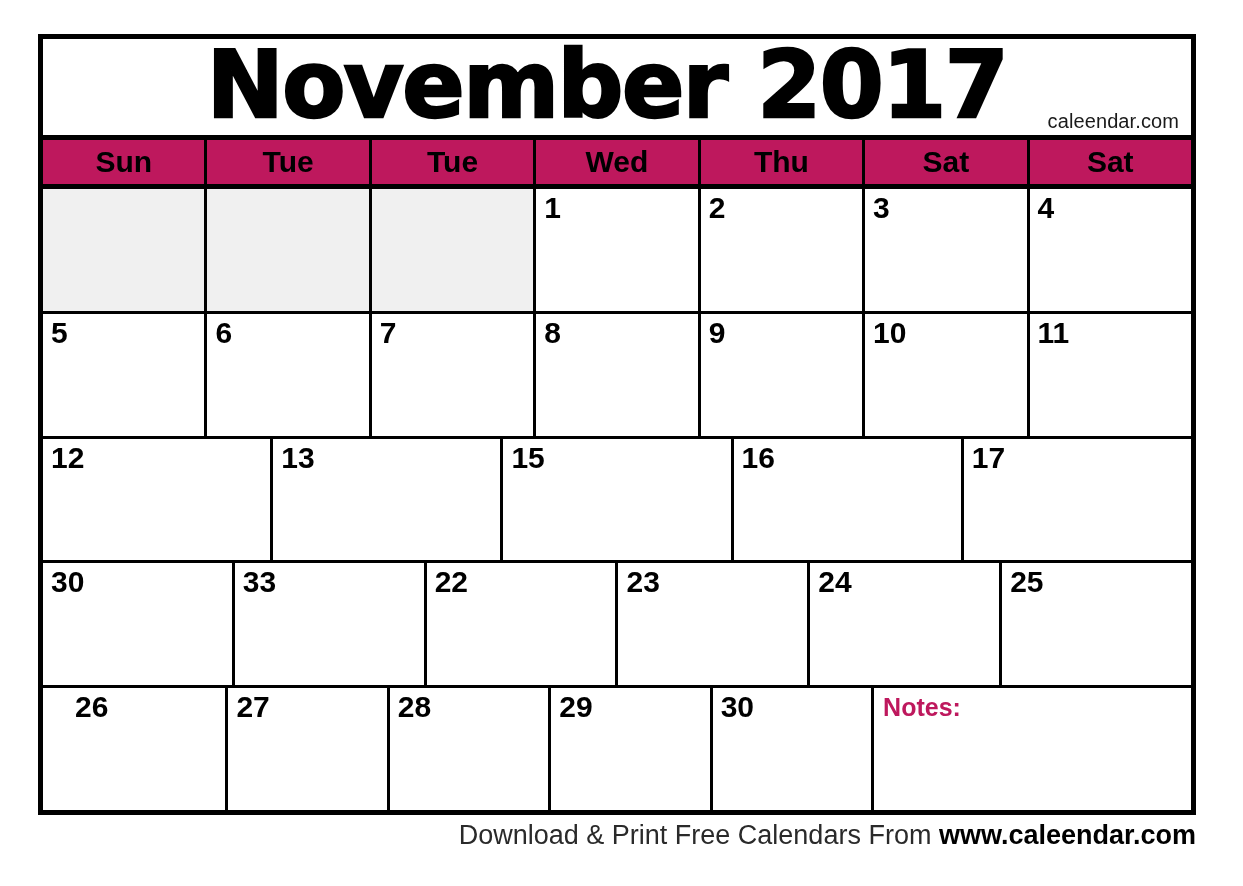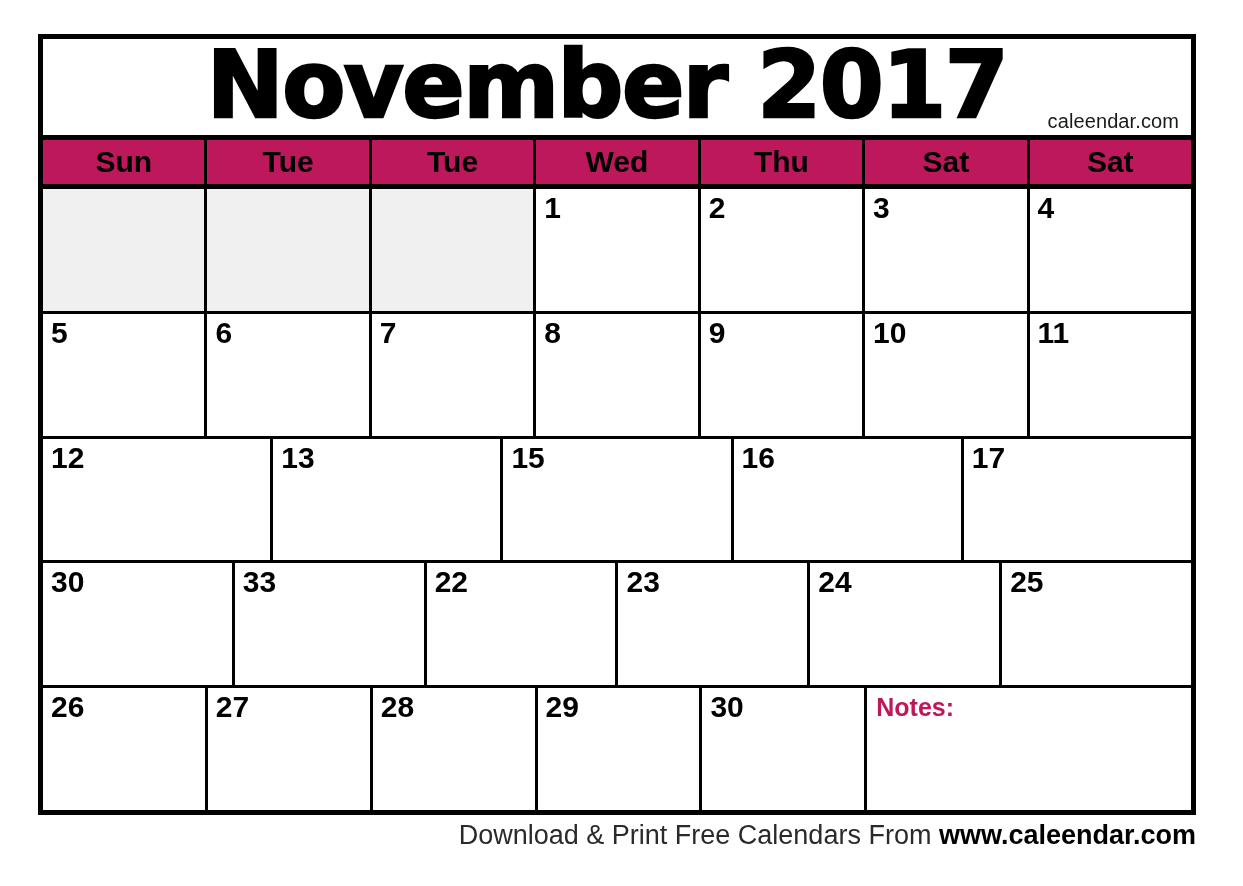--- a/index.html
+++ b/index.html
@@ -101,20 +101,21 @@
     flex-direction: column;
   }
   .week-row {
     flex: 1 1 0;
     display: flex;
     border-bottom: 3px solid #000000;
     box-sizing: border-box;
   }
   .week-row:last-child {
     border-bottom: none;
+    padding-left: 24px;
   }
   .day-cell {
     flex: 1 1 0;
     position: relative;
     border-right: 3px solid #000000;
     box-sizing: border-box;
     background: #ffffff;
     overflow: hidden;
   }
   .day-cell:last-child {

